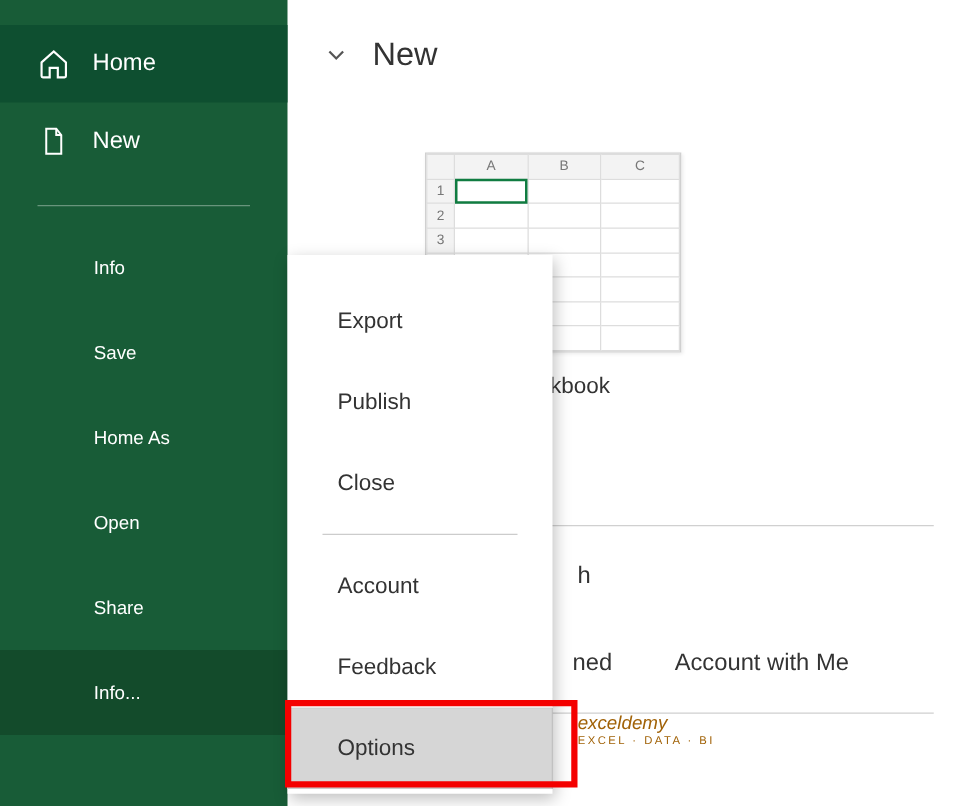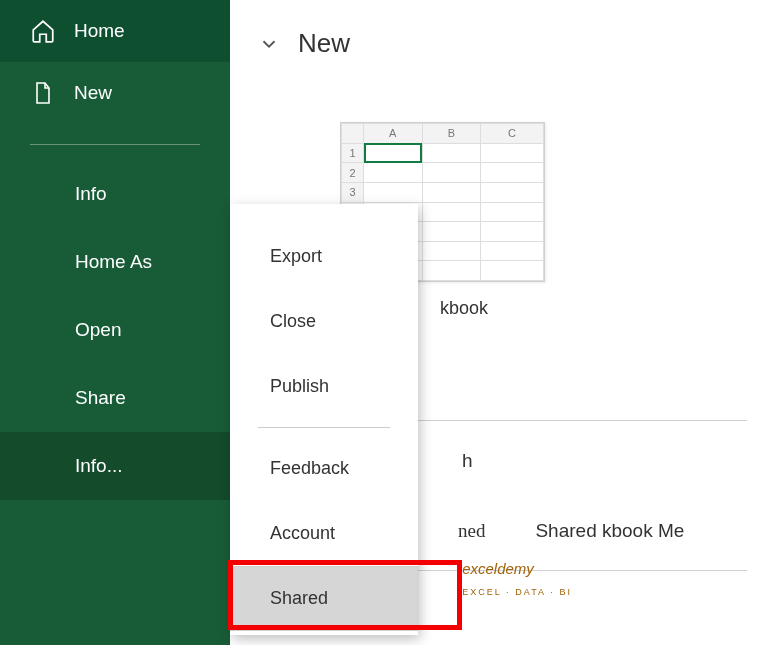--- a/index.html
+++ b/index.html
@@ -11,20 +11,21 @@
     position: relative;
     overflow: hidden;
   }
   .sidebar {
     position: absolute;
     left: 0; top: 0;
     width: 230px;
     height: 645px;
     background: #185C37;
     color: #fff;
+    padding-top: 20px;
   }
   .side-item {
     display: flex;
     align-items: center;
     height: 62px;
     padding-left: 30px;
     font-size: 19px;
     gap: 18px;
     cursor: pointer;
   }
@@ -32,21 +33,21 @@
   .side-icon { width: 26px; height: 26px; display: flex; align-items: center; justify-content: center; flex-shrink: 0; }
   .side-sep {
     border-top: 1px solid rgba(255,255,255,0.35);
     margin: 20px 30px 15px 30px;
   }
   .side-sub {
     padding-left: 75px;
     height: 68px;
     display: flex;
     align-items: center;
-    font-size: 19px;
+    font-size: 15px;
     cursor: pointer;
   }
   .main {
     position: absolute;
     left: 230px; top: 0; right: 0; bottom: 0;
     background: #fff;
   }
   .section-head {
     display: flex;
     align-items: center;
@@ -87,21 +88,21 @@
     color: #333;
   }
   .content-sep2 {
     position: absolute;
     left: 38px; right: 20px; top: 570px;
     border-top: 1px solid #d0d0d0;
   }
   .flyout {
     position: absolute;
     left: 230px; top: 204px;
-    width: 188px;
+    width: 212px;
     background: #fff;
     box-shadow: 2px 4px 12px rgba(0,0,0,0.25);
     padding: 20px 0 4px 0;
   }
   .fly-item {
     padding: 22px 40px;
     font-size: 18px;
     color: #333;
     cursor: pointer;
   }
@@ -118,21 +119,21 @@
     pointer-events: none;
   }
   .watermark {
     position: absolute;
     right: 195px; bottom: 48px;
     font-size: 15px;
     color: #a16207;
     font-style: italic;
     pointer-events: none;
   }
-  .watermark .sm { font-size: 9px; letter-spacing: 2px; display: block; text-align: center; font-style: normal; margin-top: 10px; }
+  .watermark .sm { font-size: 9px; letter-spacing: 2px; display: block; text-align: center; font-style: normal; }
 </style>
 </head>
 <body>
 
 <div class="main">
   <div class="section-head">
     <span class="chev">
       <svg viewBox="0 0 24 24" width="22" height="22">
           <path d="M6 9l6 6 6-6" fill="none" stroke="#555" stroke-width="2"></path>
         </svg>
@@ -193,22 +194,22 @@
           </tr>
     </tbody>
       </table>
   </div>
   <div class="thumb-label" style="left:210px;">kbook</div>
 
   <div class="content-sep1"></div>
   <div style="position:absolute; left:232px; top:450px; font-size:19px; color:#333;">h</div>
 
   <div class="tabs">
-    <span style="margin-left:190px;font-family:Liberation Serif, serif;">ned</span>
-    <span>Shared kbook Me</span>
+    <span style="margin-left:190px;">ned</span>
+    <span>Account with Me</span>
   </div>
   <div class="content-sep2"></div>
 </div>
 
 <div class="sidebar">
   <div class="side-item selected">
     <span class="side-icon">
       <svg viewBox="0 0 24 24" width="26" height="26">
           <path d="M3 11l9-8 9 8v10a1 1 0 0 1-1 1h-5v-7h-6v7H4a1 1 0 0 1-1-1z" fill="none" stroke="#fff" stroke-width="1.6"></path>
         </svg>
@@ -224,41 +225,44 @@
     </span>
     <span>New</span>
   </div>
 
   <div class="side-sep"></div>
 
   <div class="side-sub">
       <span>Info</span>
     </div>
   <div class="side-sub">
+      <span>Save</span>
+    </div>
+  <div class="side-sub">
       <span>Home As</span>
     </div>
   <div class="side-sub">
       <span>Open</span>
     </div>
   <div class="side-sub">
       <span>Share</span>
     </div>
   <div class="side-sub more" style="background:#134B2B;">
       <span>Info...</span>
     </div>
 </div>
 
 <div class="flyout">
   <div class="fly-item"><span>Export</span></div>
+  <div class="fly-item"><span>Publish</span></div>
   <div class="fly-item"><span>Close</span></div>
-  <div class="fly-item"><span>Publish</span></div>
   <div class="fly-sep"></div>
+  <div class="fly-item"><span>Account</span></div>
   <div class="fly-item"><span>Feedback</span></div>
-  <div class="fly-item"><span>Account</span></div>
-  <div class="fly-item highlight"><span>Shared</span></div>
+  <div class="fly-item highlight"><span>Options</span></div>
 </div>
 
 <div class="red-box"></div>
 
 <div class="watermark">
   <span>exceldemy</span>
   <span class="sm">EXCEL · DATA · BI</span>
 </div>
 
 </body></html>

